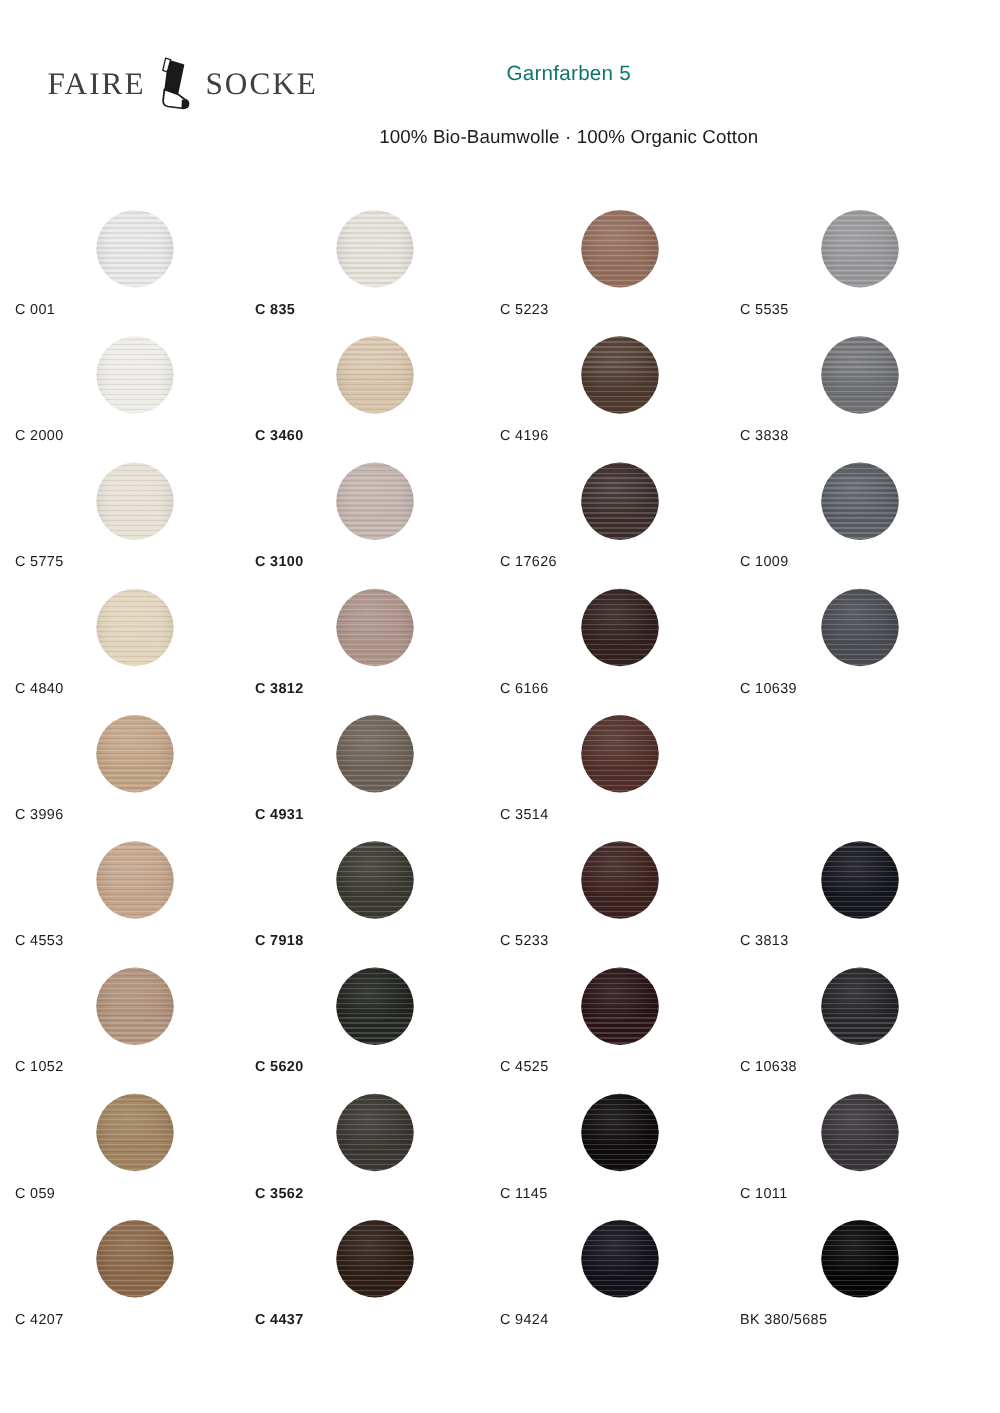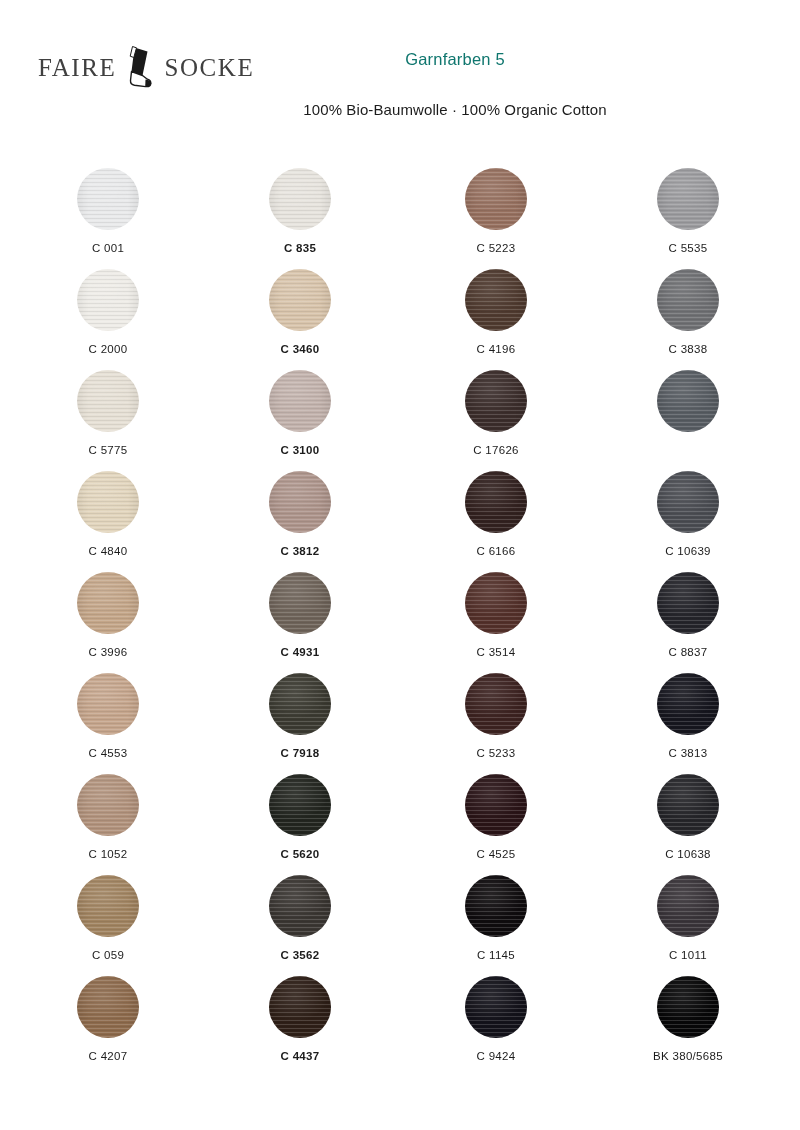--- a/index.html
+++ b/index.html
@@ -140,21 +140,20 @@
       linear-gradient(to right,
         rgba(0,0,0,0.05) 0%,
         rgba(0,0,0,0.00) 18%,
         rgba(0,0,0,0.00) 82%,
         rgba(0,0,0,0.06) 100%);
     z-index: 2;
     pointer-events: none;
   }
   .swatch-label {
     width: 192px;
-    text-align: center;
     font-size: 11.5px;
     color: #1c1c1c;
     letter-spacing: 0.3px;
     padding-top: 12px;
     line-height: 1.2;
     white-space: nowrap;
   }
 </style>
 </head>
 <body>
@@ -256,20 +255,21 @@
       <div class="cell c2">
         <div class="swatch-wrap">
           <div class="swatch" style="background-color: rgb(59, 45, 43);"></div>
         </div>
         <div class="swatch-label">C 17626</div>
       </div>
       <div class="cell c3">
         <div class="swatch-wrap">
           <div class="swatch" style="background-color: rgb(87, 92, 98);"></div>
         </div>
+        <div class="swatch-label">C 1009</div>
       </div>
     </div>
     <div class="grid-row">
       <div class="cell c0">
         <div class="swatch-wrap">
           <div class="swatch" style="background-color: rgb(226, 213, 189);"></div>
         </div>
         <div class="swatch-label">C 4840</div>
       </div>
       <div class="cell c1">
@@ -303,26 +303,20 @@
           <div class="swatch" style="background-color: rgb(110, 99, 89);"></div>
         </div>
         <div class="swatch-label">C 4931</div>
       </div>
       <div class="cell c2">
         <div class="swatch-wrap">
           <div class="swatch" style="background-color: rgb(83, 48, 42);"></div>
         </div>
         <div class="swatch-label">C 3514</div>
       </div>
-      <div class="cell c3">
-        <div class="swatch-wrap">
-          <div class="swatch" style="background-color: rgb(36, 36, 42);"></div>
-        </div>
-        <div class="swatch-label">C 8837</div>
-      </div>
     </div>
     <div class="grid-row">
       <div class="cell c0">
         <div class="swatch-wrap">
           <div class="swatch" style="background-color: rgb(197, 165, 140);"></div>
         </div>
         <div class="swatch-label">C 4553</div>
       </div>
       <div class="cell c1">
         <div class="swatch-wrap">

